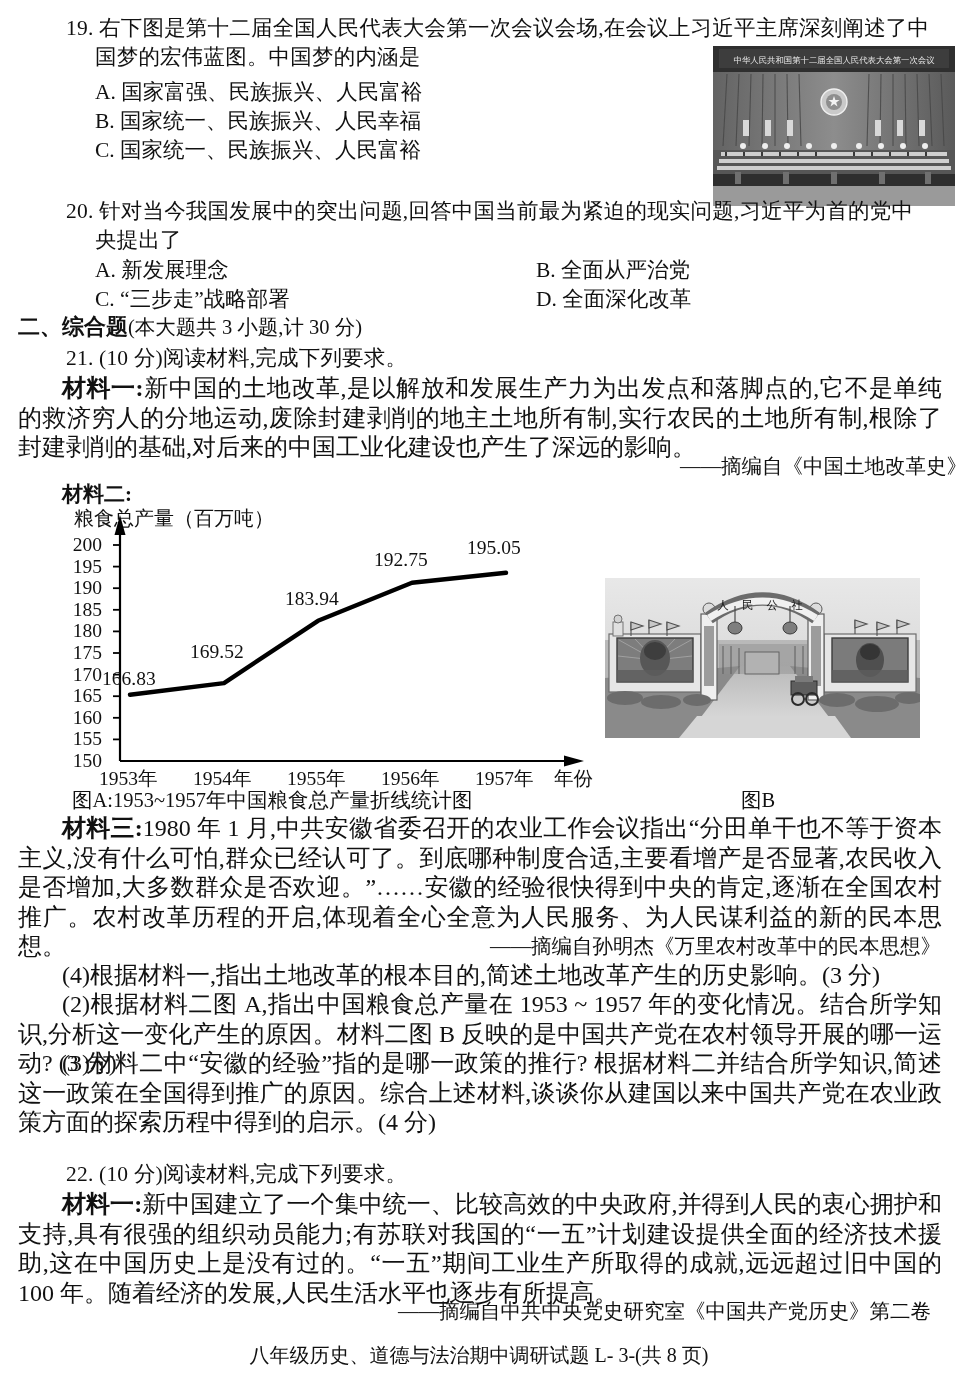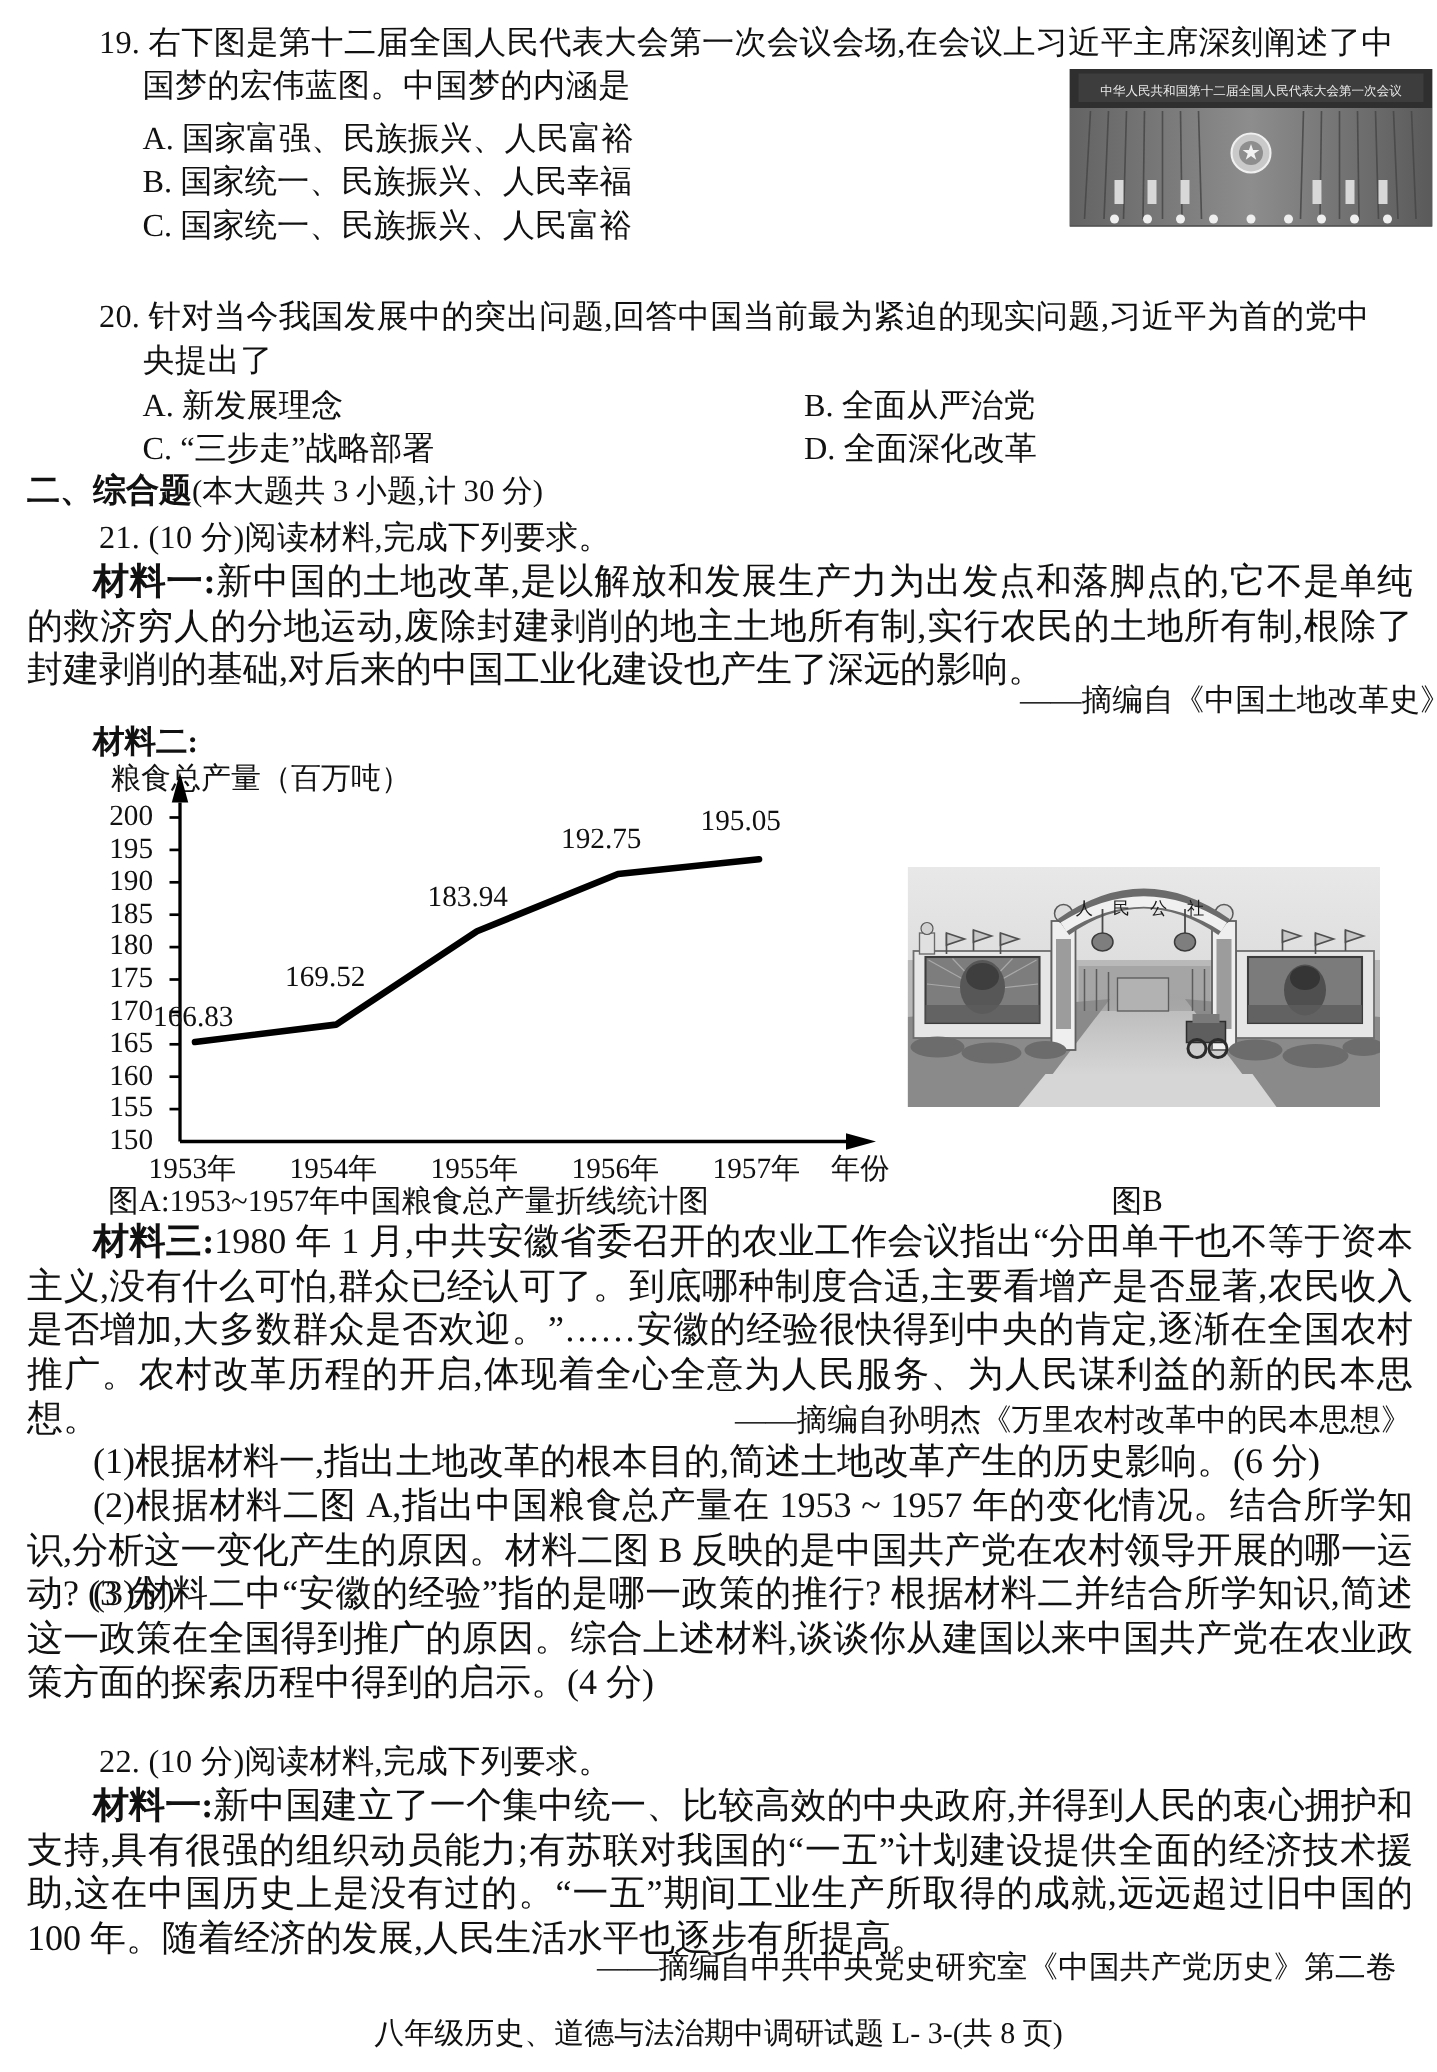--- a/index.html
+++ b/index.html
@@ -109,21 +109,21 @@
 
   <div class="abs ln" style="left:66px; top:14px;">
     <span>19.</span>
     <span>右下图是第十二届全国人民代表大会第一次会议会场,在会议上习近平主席深刻阐述了中</span>
   </div>
   <div class="abs ln" style="left:95px; top:43px;">国梦的宏伟蓝图。中国梦的内涵是</div>
   <div class="abs choice" style="left:95px; top:77px;">A. 国家富强、民族振兴、人民富裕</div>
   <div class="abs choice" style="left:95px; top:106px;">B. 国家统一、民族振兴、人民幸福</div>
   <div class="abs choice" style="left:95px; top:135px;">C. 国家统一、民族振兴、人民富裕</div>
 
-  <div class="photo" style="left:713px; top:46px; width:242px; height:105px;">
+  <div class="photo" style="left:713px; top:46px; width:242px; height:160px;">
     <svg width="242" height="140" viewBox="0 0 242 140">
       <defs>
         <linearGradient id="hallbg" x1="0" y1="0" x2="0" y2="1">
           <stop offset="0%" stop-color="#7e7e7e"></stop>
           <stop offset="100%" stop-color="#4e4e4e"></stop>
         </linearGradient>
         <linearGradient id="drape" x1="0" y1="0" x2="1" y2="0">
           <stop offset="0%" stop-color="#636363"></stop>
           <stop offset="50%" stop-color="#8d8d8d"></stop>
           <stop offset="100%" stop-color="#5a5a5a"></stop>
@@ -396,21 +396,21 @@
   </div>
 
   <div class="cap" style="left:72px; top:786px;">图A:1953~1957年中国粮食总产量折线统计图</div>
   <div class="cap" style="left:741px; top:786px;">图B</div>
 
   <div class="para" style="left:18px; top:814px; width:924px; text-indent:44px;">
     <b>材料三:</b><span>1980 年 1 月,中共安徽省委召开的农业工作会议指出“分田单干也不等于资本主义,没有什么可怕,群众已经认可了。到底哪种制度合适,主要看增产是否显著,农民收入是否增加,大多数群众是否欢迎。”……安徽的经验很快得到中央的肯定,逐渐在全国农村推广。农村改革历程的开启,体现着全心全意为人民服务、为人民谋利益的新的民本思想。</span>
   </div>
   <div class="src" style="left:490px; top:932px;">——摘编自孙明杰《万里农村改革中的民本思想》</div>
 
-  <div class="para" style="left:18px; top:961px; width:924px; text-indent:44px;">(1)根据材料一,指出土地改革的根本目的,简述土地改革产生的历史影响。(6 分)</div>
+  <div class="para" style="left:18px; top:961px; width:924px; text-indent:44px;">(4)根据材料一,指出土地改革的根本目的,简述土地改革产生的历史影响。(3 分)</div>
   <div class="para" style="left:18px; top:990px; width:924px; text-indent:44px;">(2)根据材料二图 A,指出中国粮食总产量在 1953 ~ 1957 年的变化情况。结合所学知识,分析这一变化产生的原因。材料二图 B 反映的是中国共产党在农村领导开展的哪一运动? (3 分)</div>
   <div class="para" style="left:18px; top:1049px; width:924px; text-indent:44px;">(3)材料二中“安徽的经验”指的是哪一政策的推行? 根据材料二并结合所学知识,简述这一政策在全国得到推广的原因。综合上述材料,谈谈你从建国以来中国共产党在农业政策方面的探索历程中得到的启示。(4 分)</div>
 
   <div class="abs ln" style="left:66px; top:1160px;">22. (10 分)阅读材料,完成下列要求。</div>
   <div class="para" style="left:18px; top:1190px; width:924px; text-indent:44px;">
     <b>材料一:</b><span>新中国建立了一个集中统一、比较高效的中央政府,并得到人民的衷心拥护和支持,具有很强的组织动员能力;有苏联对我国的“一五”计划建设提供全面的经济技术援助,这在中国历史上是没有过的。“一五”期间工业生产所取得的成就,远远超过旧中国的 100 年。随着经济的发展,人民生活水平也逐步有所提高。</span>
   </div>
   <div class="src" style="left:398px; top:1297px;">——摘编自中共中央党史研究室《中国共产党历史》第二卷</div>
 
   <div class="footer" style="left:0; top:1342px;">八年级历史、道德与法治期中调研试题 L- 3-(共 8 页)</div>

